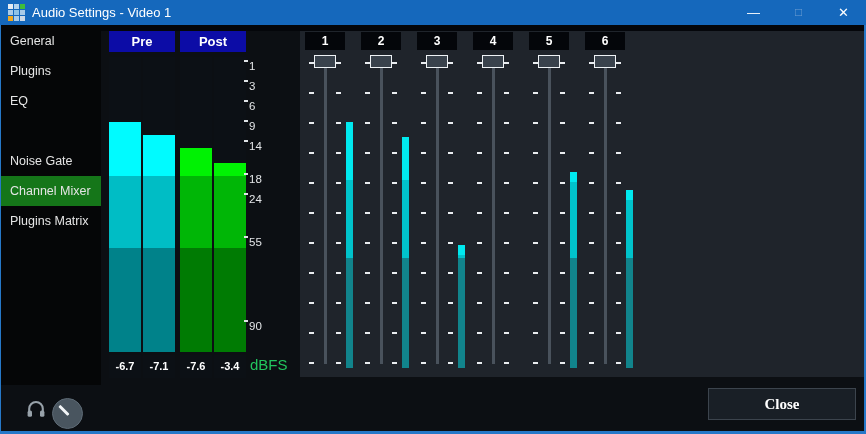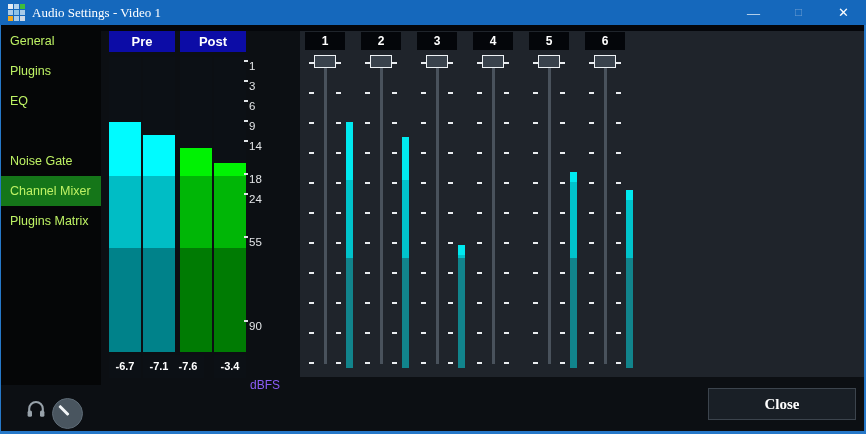--- a/index.html
+++ b/index.html
@@ -20,31 +20,31 @@
   .tb-btn.max{right:45px;color:#6f9fd2;font-size:12px;}
   .tb-btn.closew{right:0;font-size:13px;}
   .tb-strip{position:absolute;left:0;top:25px;width:866px;height:6px;background:#04060a;}
   
   .wb{position:absolute;background:#2678c8;}
   .wb.l{left:0;top:25px;width:1px;height:409px;}
   .wb.r{right:0;top:25px;width:2px;height:409px;}
   .wb.b{left:0;bottom:0;width:866px;height:3px;}
   
   .sidebar{position:absolute;left:0;top:25px;width:101px;height:360px;background:#050607;}
-  .side-item{position:absolute;left:0;width:101px;height:30px;line-height:30px;color:#bef264;
+  .side-item{position:absolute;left:0;width:101px;height:30px;line-height:30px;color:#e5e5e5;
     font-size:12.5px;padding-left:10px;box-sizing:border-box;cursor:default;white-space:nowrap;}
   
   .grp-header{position:absolute;top:31px;width:66px;height:21px;line-height:21px;text-align:center;
     color:#fff;font-weight:bold;font-size:13px;}
   .m-col{position:absolute;top:57px;width:32px;height:295px;background:#0c1015;overflow:hidden;}
   .m-val{position:absolute;top:355px;width:32px;height:23px;line-height:23px;background:#0c1015;
     color:#fff;font-weight:bold;font-size:11px;text-align:center;}
   .scale-entry{position:absolute;left:244px;height:14px;color:#e3e5e7;font-size:11.5px;white-space:nowrap;}
   .scale-entry .tick{display:inline-block;width:4px;height:2px;background:#dfe3e6;vertical-align:top;margin:0 1px 0 0;}
-  .dbfs{position:absolute;left:250px;top:374px;height:22px;line-height:22px;color:#8b5cf6;font-size:12px;}
+  .dbfs{position:absolute;left:250px;top:354px;height:22px;line-height:22px;color:#22c55e;font-size:15px;}
   
   .panel{position:absolute;left:300px;top:31px;width:564px;height:346px;background:#1f242b;}
   .ch-header{position:absolute;top:1px;width:40px;height:18px;background:#04060a;color:#fff;
     font-weight:bold;font-size:12px;text-align:center;line-height:18px;}
   .ch-track{position:absolute;width:3px;background:#49525c;cursor:pointer;}
   .ch-handle{position:absolute;width:20px;height:11px;background:#39424c;border:1px solid #eef2f5;cursor:grab;}
   .ch-tick{position:absolute;width:5px;height:2px;background:#e9edf0;}
   .ch-meter{position:absolute;width:7px;overflow:hidden;}
   .ch-meter div{position:absolute;left:0;right:0;}
   
@@ -56,21 +56,21 @@
   .close-btn{position:absolute;left:708px;top:388px;width:148px;height:32px;
     background:#191f26;border:1px solid #3c444d;box-sizing:border-box;
     color:#fff;font-family:"Liberation Serif", serif;font-weight:bold;font-size:15px;
     text-align:center;line-height:30px;cursor:pointer;}
 </style>
 </head>
 <body>
 
 <div class="window">
 
-  <div class="titlebar" style="background: rgb(21, 104, 188); font-family: Liberation Serif, serif;">
+  <div class="titlebar" style="background: rgb(21, 104, 188);">
     <div class="app-icon" id="appIcon">
         <span style="background: rgb(230, 236, 242);"></span>
         <span style="background: rgb(180, 212, 238);"></span>
         <span style="background: rgb(63, 190, 58);"></span>
         <span style="background: rgb(169, 203, 232);"></span>
         <span style="background: rgb(143, 194, 230);"></span>
         <span style="background: rgb(169, 203, 232);"></span>
         <span style="background: rgb(242, 167, 27);"></span>
         <span style="background: rgb(169, 203, 232);"></span>
         <span style="background: rgb(205, 217, 230);"></span>
@@ -104,21 +104,21 @@
         <div style="position: absolute; left: 0px; right: 0px; top: 119px; height: 72px; background: rgb(0, 189, 197);"></div>
         <div style="position: absolute; left: 0px; right: 0px; top: 191px; height: 104px; background: rgb(0, 130, 138);"></div>
       </div>
       <div class="m-val" style="left: 143px;">-7.1</div>
       <div class="grp-header" style="left: 180px; background: rgb(12, 12, 166);">Post</div>
       <div class="m-col" style="left: 180px;">
         <div style="position: absolute; left: 0px; right: 0px; top: 91px; height: 28px; background: rgb(0, 242, 3);"></div>
         <div style="position: absolute; left: 0px; right: 0px; top: 119px; height: 72px; background: rgb(0, 182, 6);"></div>
         <div style="position: absolute; left: 0px; right: 0px; top: 191px; height: 104px; background: rgb(0, 123, 3);"></div>
       </div>
-      <div class="m-val" style="left: 172px;">-7.6</div>
+      <div class="m-val" style="left: 180px;">-7.6</div>
       <div class="m-col" style="left: 214px;">
         <div style="position: absolute; left: 0px; right: 0px; top: 106px; height: 13px; background: rgb(0, 242, 3);"></div>
         <div style="position: absolute; left: 0px; right: 0px; top: 119px; height: 72px; background: rgb(0, 182, 6);"></div>
         <div style="position: absolute; left: 0px; right: 0px; top: 191px; height: 104px; background: rgb(0, 123, 3);"></div>
       </div>
       <div class="m-val" style="left: 214px;">-3.4</div>
       <div class="scale-entry" style="top: 60px;"><span class="tick"></span><span>1</span></div>
       <div class="scale-entry" style="top: 80px;"><span class="tick"></span><span>3</span></div>
       <div class="scale-entry" style="top: 100px;"><span class="tick"></span><span>6</span></div>
       <div class="scale-entry" style="top: 120px;"><span class="tick"></span><span>9</span></div>

